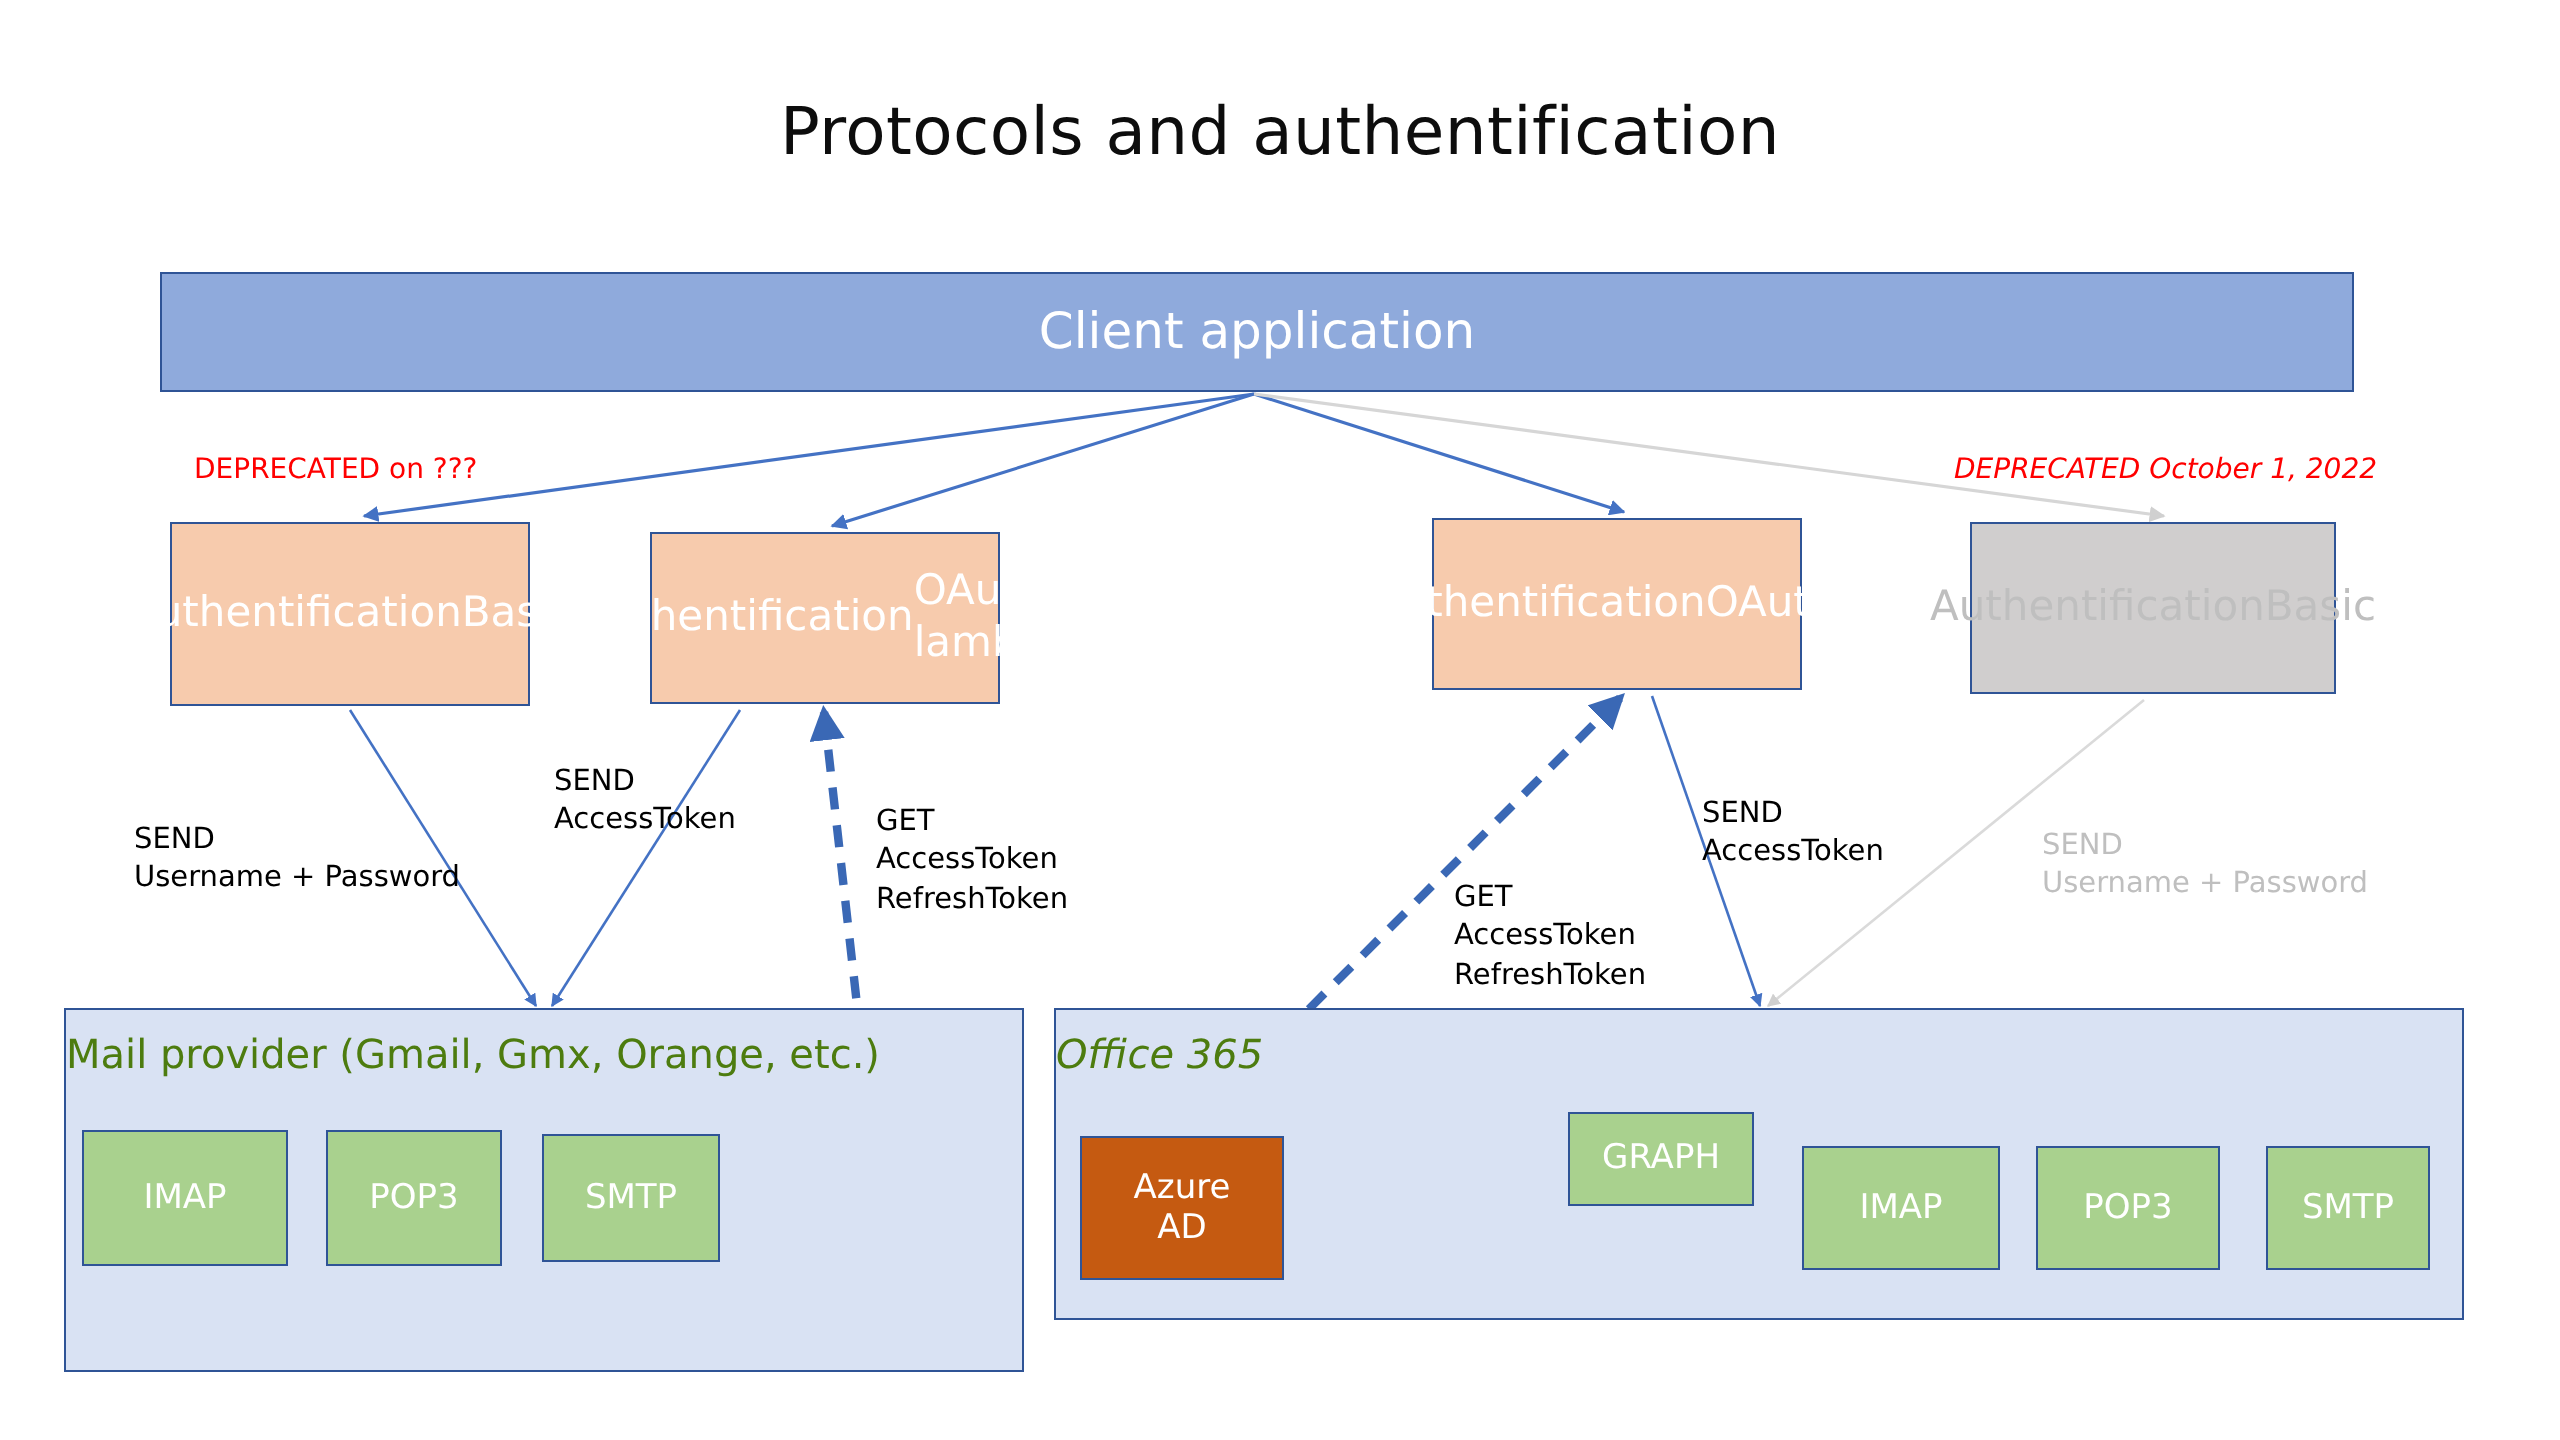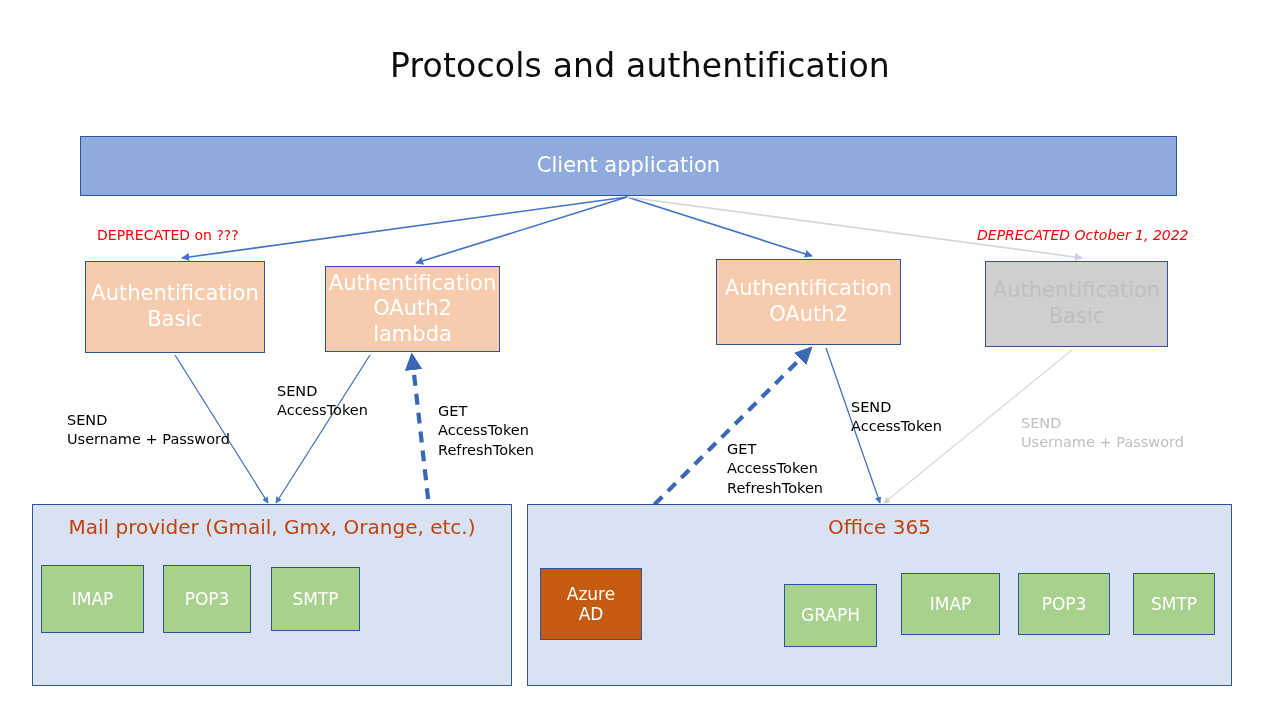--- a/index.html
+++ b/index.html
@@ -54,29 +54,29 @@
 
   
   #client-app {
     left: 80px;
     top: 136px;
     width: 1097px;
     height: 60px;
     background: #8FAADC;
     border: 1px solid #2F5496;
     color: #ffffff;
-    font-size: 21px;
+    font-size: 25px;
   }
 
   
   .auth-box {
     border: 1px solid #2F5496;
     font-size: 21px;
     color: #ffffff;
-    flex-direction: column;
+    flex-direction: row;
     padding: 0 6px;
   }
   .auth-peach { background: #F7CBAD; }
   .auth-gray  { background: #D0CECE; color: #BFBFBF; }
 
   #auth-basic-left   { left: 85px;  top: 261px; width: 180px; height: 92px; }
   #auth-oauth-lambda { left: 325px; top: 266px; width: 175px; height: 86px; }
   #auth-oauth2       { left: 716px; top: 259px; width: 185px; height: 86px; }
   #auth-basic-right  { left: 985px; top: 261px; width: 183px; height: 86px; }
 
@@ -109,30 +109,29 @@
   #annot-send-userpass-right{ left: 1021px;top: 402px; }
 
   
   .panel {
     position: absolute;
     box-sizing: border-box;
     background: #D9E2F3;
     border: 1px solid #2F5496;
   }
   #panel-mail   { left: 32px;  top: 504px; width: 480px; height: 182px; }
-  #panel-office { left: 527px; top: 504px; width: 705px; height: 182px; }
+  #panel-office { left: 527px; top: 504px; width: 705px; height: 156px; font-style: italic; }
 
   .panel-title {
     position: absolute;
     left: 0;
     width: 100%;
     top: 10px;
-    text-align: center;
     font-size: 20px;
-    color: #c2410c;
+    color: #4d7c0f;
   }
 
   
   .chip {
     position: absolute;
     box-sizing: border-box;
     border: 1px solid #2F5496;
     display: flex;
     align-items: center;
     justify-content: center;
@@ -146,21 +145,21 @@
 
   
   #chip-imap-mail  { left: 41px;  top: 565px; width: 103px; height: 68px; }
   #chip-pop3-mail  { left: 163px; top: 565px; width: 88px;  height: 68px; }
   #chip-smtp-mail  { left: 271px; top: 567px; width: 89px;  height: 64px; }
   #chip-ad         { left: 379px; top: 563px; width: 113px; height: 74px; }
 
   
   #chip-azure-ad   { left: 540px; top: 568px; width: 102px; height: 72px; }
   #chip-ews        { left: 660px; top: 570px; width: 97px;  height: 65px; }
-  #chip-graph      { left: 784px; top: 584px; width: 93px;  height: 63px; }
+  #chip-graph      { left: 784px; top: 556px; width: 93px;  height: 47px; }
   #chip-imap-o365  { left: 901px; top: 573px; width: 99px;  height: 62px; }
   #chip-pop3-o365  { left: 1018px;top: 573px; width: 92px;  height: 62px; }
   #chip-smtp-o365  { left: 1133px;top: 573px; width: 82px;  height: 62px; }
 </style>
 </head>
 <body>
 
 <div id="slide">
 
   <svg id="wires" viewBox="0 0 1280 720" width="1280" height="720" xmlns="http://www.w3.org/2000/svg">

